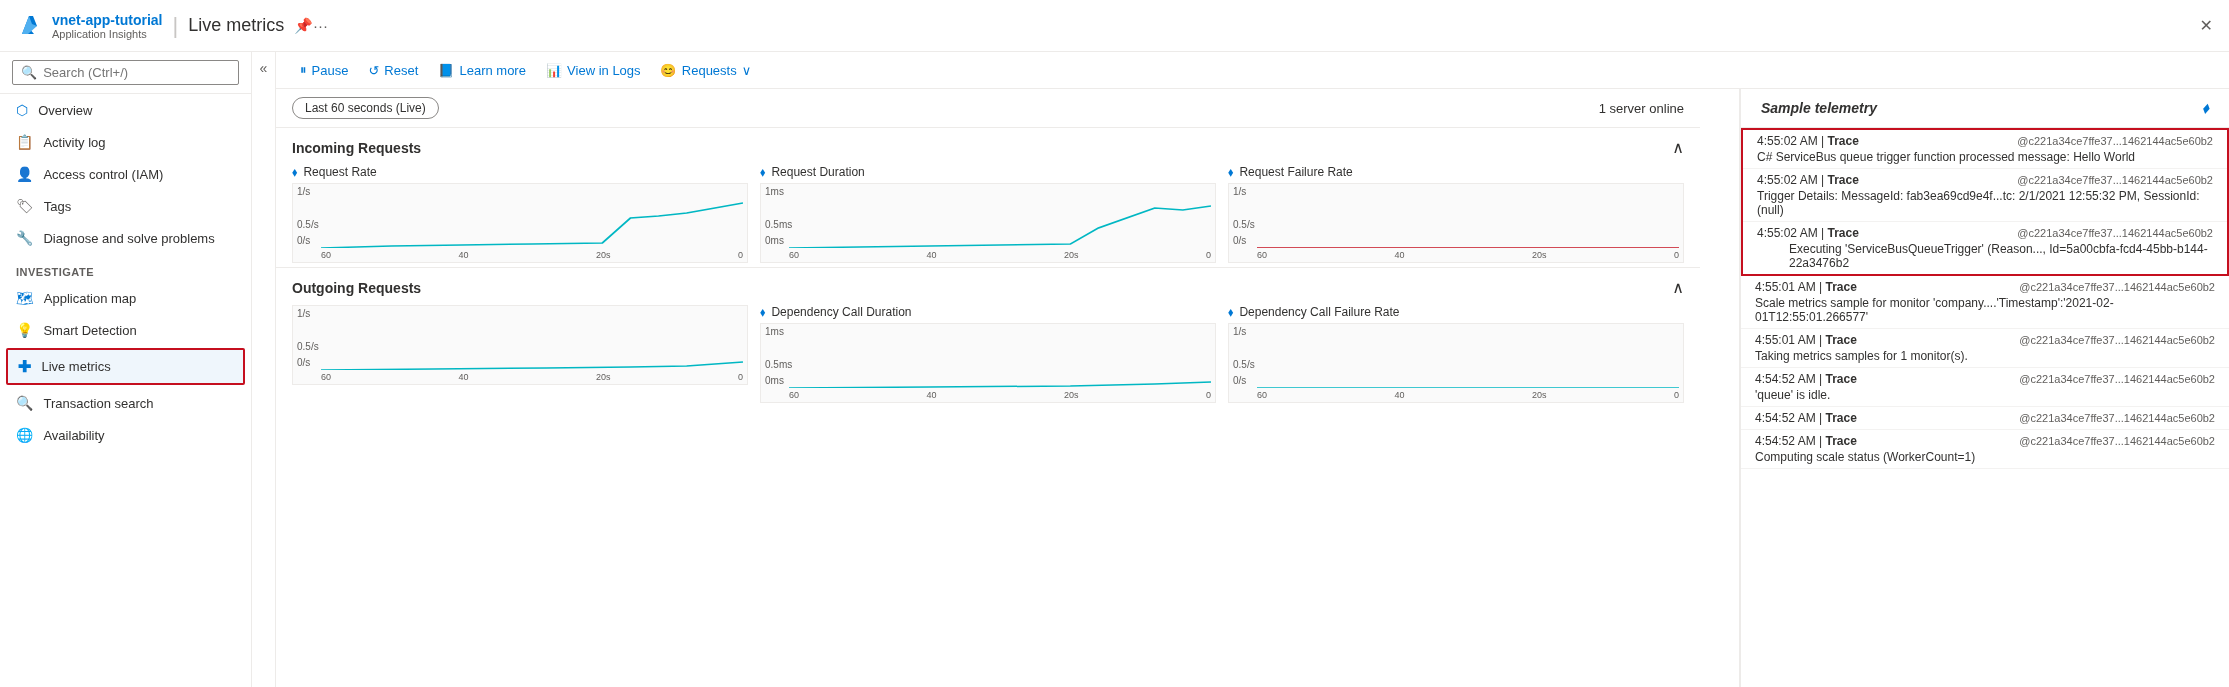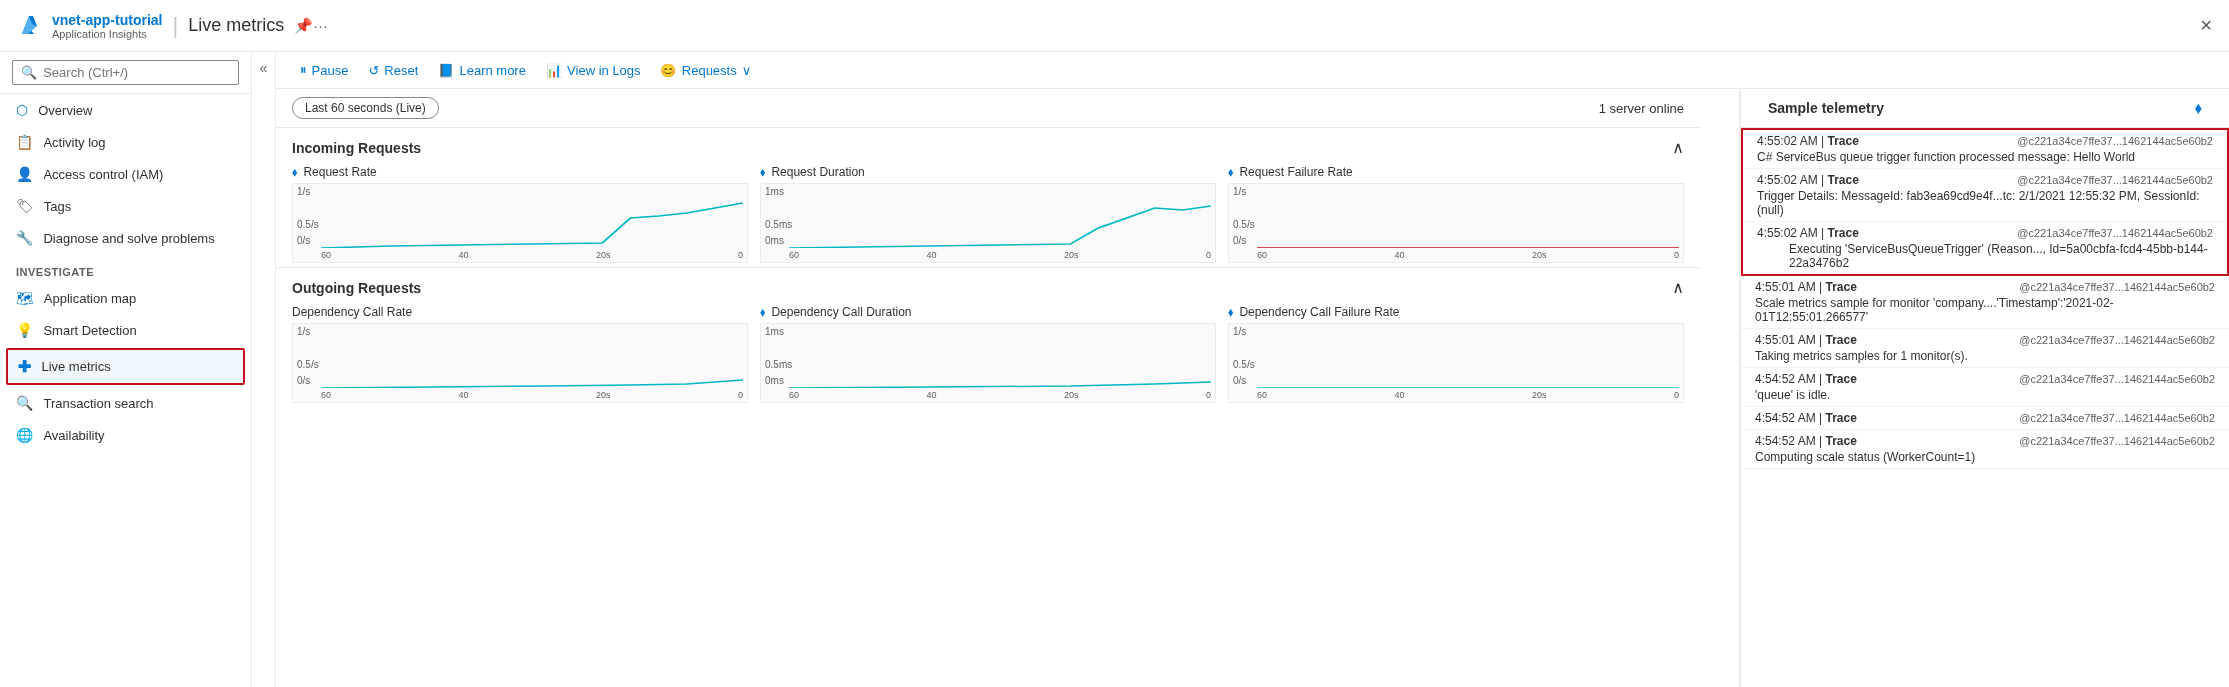--- a/index.html
+++ b/index.html
@@ -206,23 +206,20 @@
           </div>
 
           <div style="padding:10px 16px 4px;">
             <div style="display:flex;align-items:center;justify-content:space-between;margin-bottom:8px;">
               <span style="font-size:14px;font-weight:600;">Outgoing Requests</span>
               <button style="background:none;border:none;cursor:pointer;font-size:16px;color:#323130;">∧</button>
             </div>
             <div style="display:grid; grid-template-columns:1fr 1fr 1fr; gap:12px;">
 
               <div>
-                <div style="display:flex;align-items:center;gap:6px;margin-bottom:4px;">
-                  <span style="font-size:12px;">Dependency Call Rate</span>
-                </div>
                 <div style="height:80px;border:1px solid #edebe9;position:relative;background:#fafafa;overflow:hidden;">
                   <div style="position:absolute;top:2px;left:4px;font-size:10px;color:#605e5c;">1/s</div>
                   <div style="position:absolute;top:35px;left:4px;font-size:10px;color:#605e5c;">0.5/s</div>
                   <div style="position:absolute;bottom:16px;left:4px;font-size:10px;color:#605e5c;">0/s</div>
                   <svg style="position:absolute;bottom:14px;left:28px;right:4px;top:14px;width:calc(100% - 32px);height:calc(100% - 28px);" viewBox="0 0 300 50" preserveAspectRatio="none">
                     <polyline points="0,50 80,49 160,48 220,47 260,46 280,44 300,42" stroke="#00b7c3" stroke-width="1.5" fill="none"></polyline>
                   </svg>
                   <div style="position:absolute;bottom:2px;left:28px;right:4px;display:flex;justify-content:space-between;font-size:9px;color:#605e5c;">
                     <span>60</span>
                       <span>40</span>
@@ -271,21 +268,21 @@
                       <span>20s</span>
                       <span>0</span>
                   </div>
                 </div>
               </div>
             </div>
           </div>
         </div>
 
         <div style="width:490px; border-left:2px solid #edebe9; flex-shrink:0; overflow-y:auto; background:#fff;">
-          <div style="display:flex;align-items:center;justify-content:space-between;padding:10px 27px;border-bottom:1px solid #edebe9;">
+          <div style="display:flex;align-items:center;justify-content:space-between;padding:10px 20px;border-bottom:1px solid #edebe9;font-style:italic;">
             <span style="font-size:14px;font-weight:600;">Sample telemetry</span>
             <span style="color:#0078d4;font-size:16px;">⬧</span>
           </div>
 
           <div style="border:2px solid #c50f1f; margin:0;">
             <div style="padding:4px 14px;border-bottom:1px solid #f3f2f1;background:#fff;">
               <div style="display:flex;align-items:baseline;justify-content:space-between;font-size:12px;">
                 <span><span>4:55:02 AM</span> | <strong>Trace</strong></span>
                 <span style="color:#605e5c;font-size:11px;">@c221a34ce7ffe37...1462144ac5e60b2</span>
               </div>

